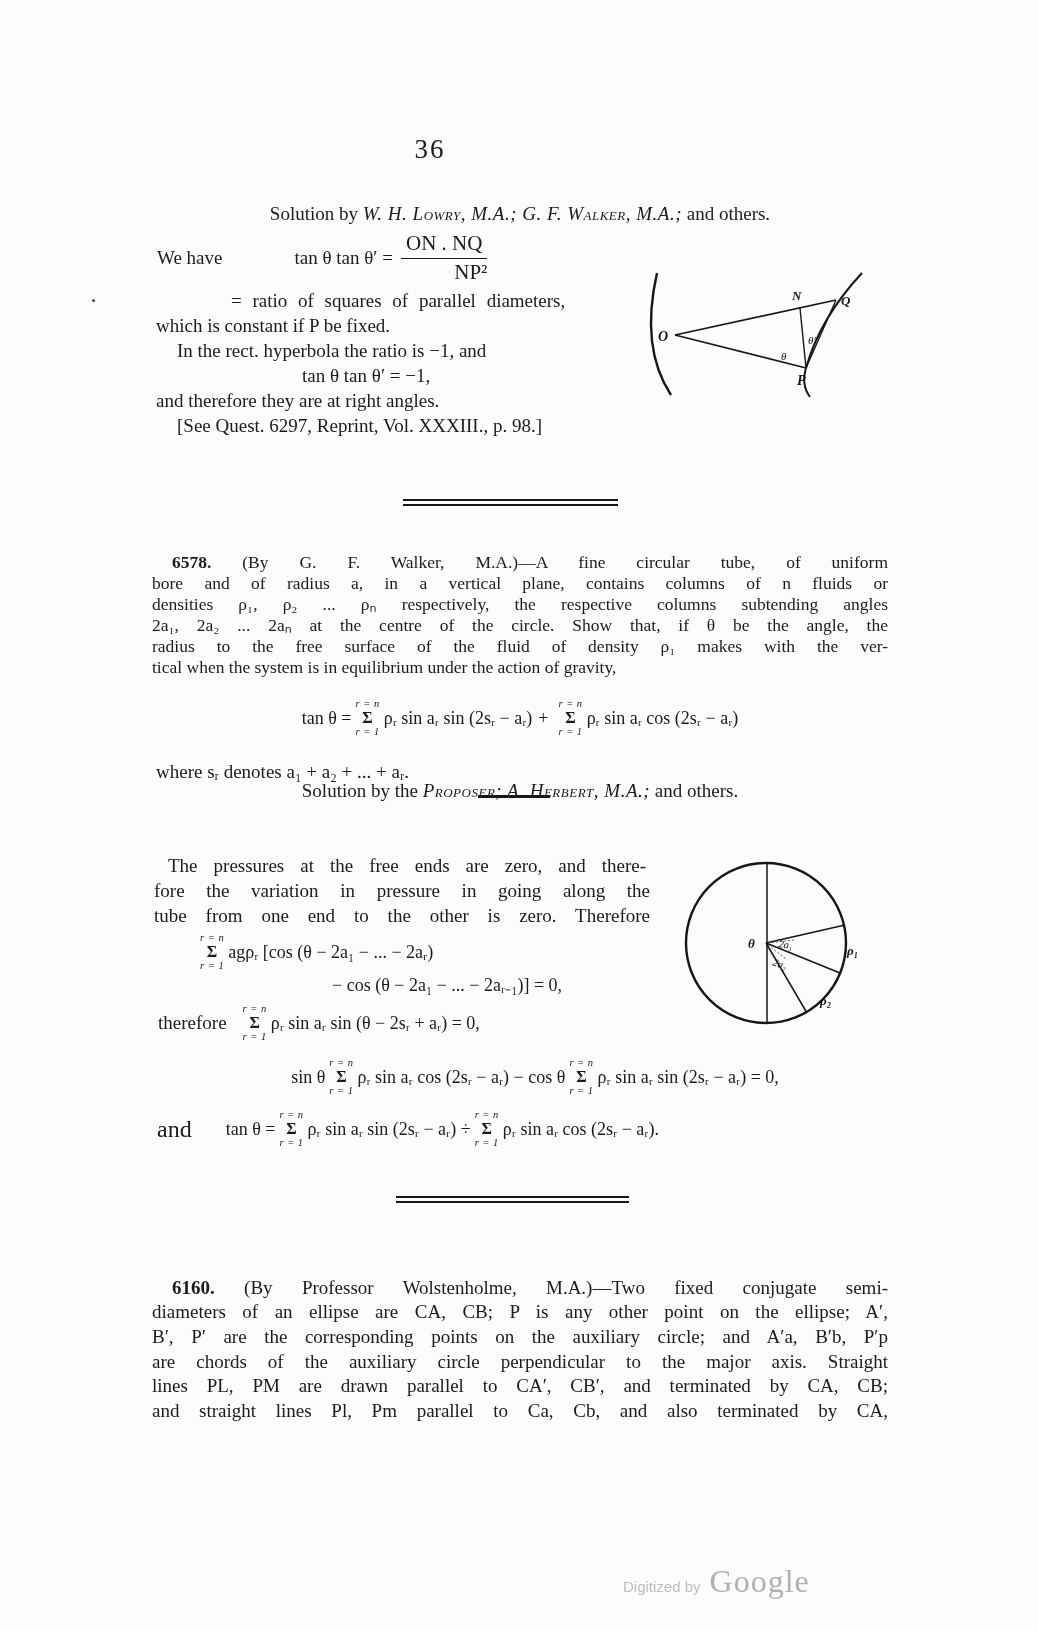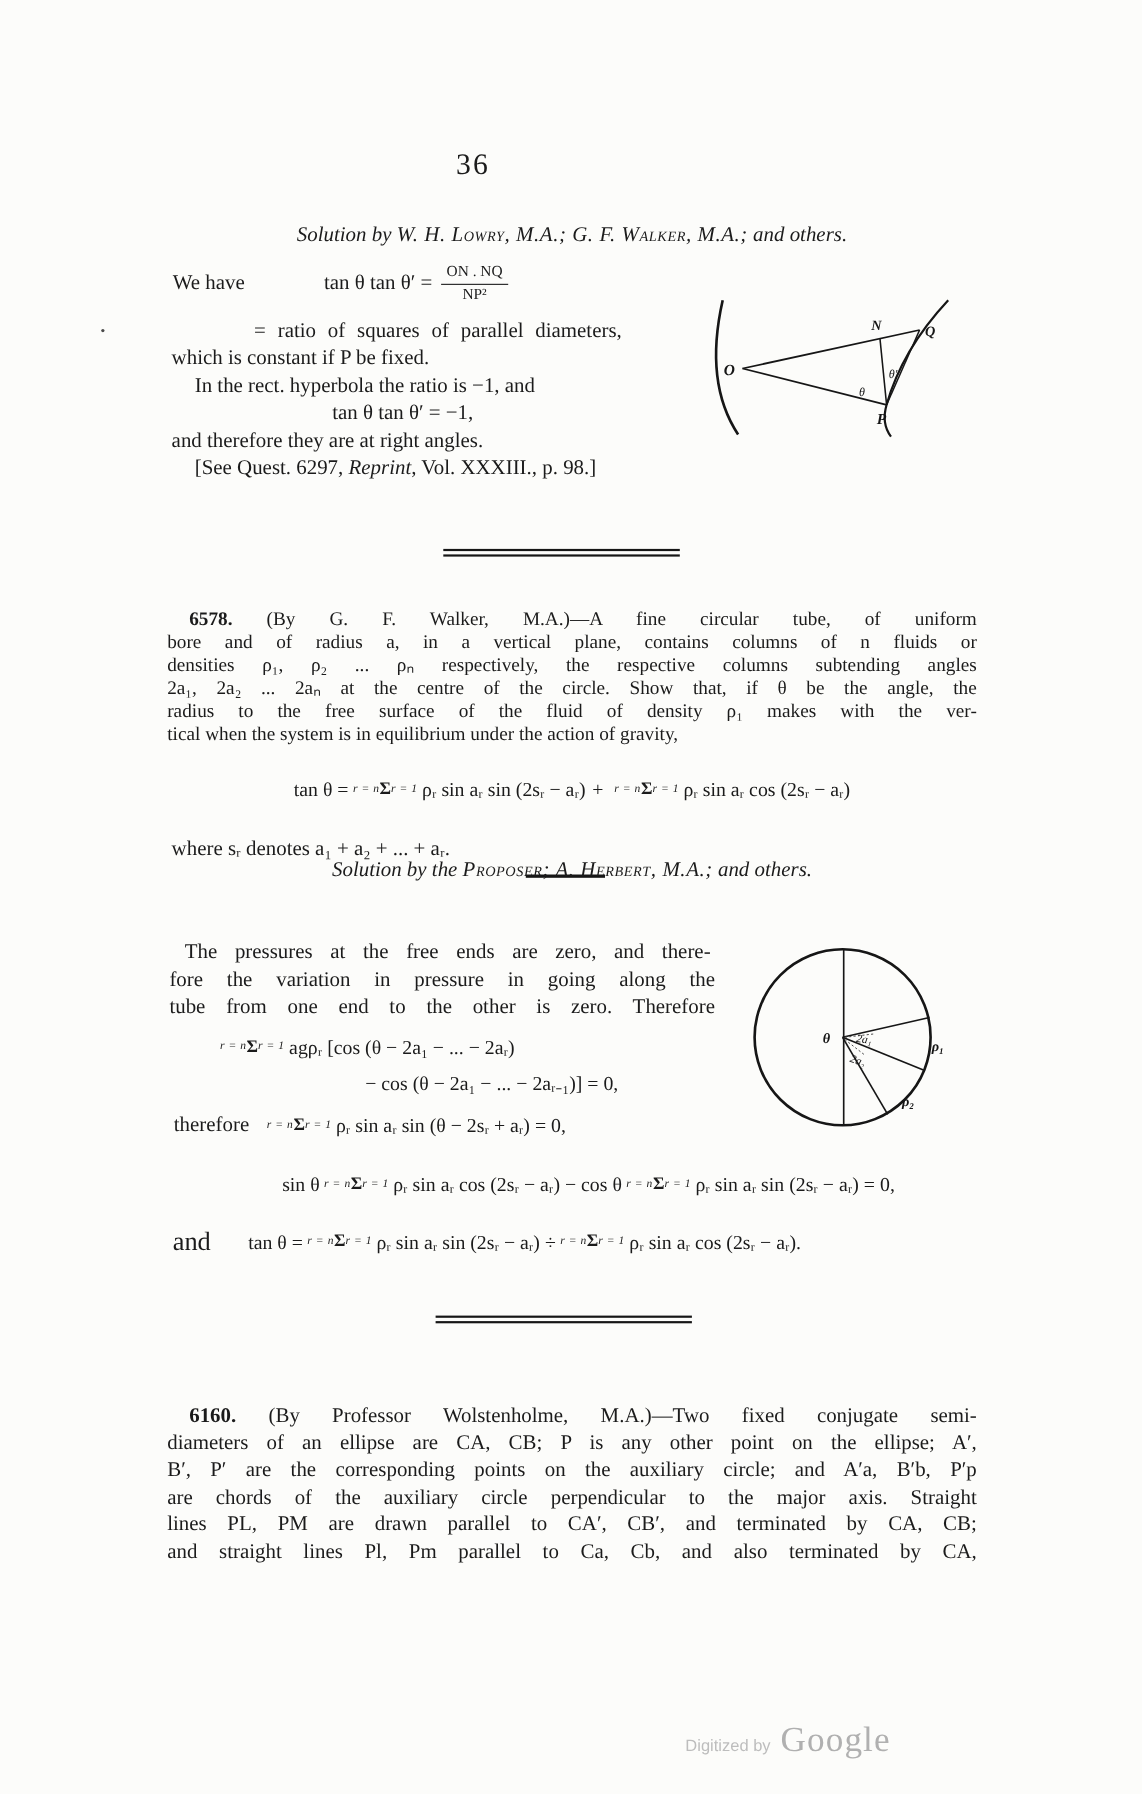--- a/index.html
+++ b/index.html
@@ -9,30 +9,30 @@
     background:#fcfcfa;
     font-family:"Liberation Serif", serif;
     color:#1b1b1b;
     overflow:hidden;
     margin:0 auto;
   }
   .abs{position:absolute;}
   .nowrap{white-space:nowrap;}
   .jline{text-align:justify;text-align-last:justify;}
   .sc{font-variant:small-caps;letter-spacing:0.5px;font-style:italic;}
-  .it{font-style:italic;}
+  .it{}
   .b{font-weight:bold;}
   .body19{font-size:19px;line-height:1.25;}
   .body18{font-size:17.5px;line-height:21px;}
   .body195{font-size:19px;line-height:24.6px;}
   .eqrow{display:flex;align-items:center;font-size:18px;white-space:nowrap;}
-  .sum{display:inline-flex;align-items:center;line-height:1;margin:0 4px;vertical-align:middle;text-align:right;}
+  .sum{display:inline-flex;flex-direction:column;align-items:center;line-height:1;margin:0 4px;vertical-align:middle;text-align:right;}
   .sum .lim{font-size:10.5px;font-style:italic;letter-spacing:0.5px;}
   .sum .sg{font-size:16px;font-weight:bold;padding:1px 0;}
-  .frac{display:inline-block;text-align:center;vertical-align:middle;font-size:14px;line-height:1.1;}
+  .frac{display:inline-block;text-align:right;vertical-align:middle;font-size:21px;line-height:1.1;}
   .frac .num{display:block;border-bottom:1.6px solid #1b1b1b;padding:0 5px 2px;}
   .frac .den{display:block;padding-top:2px;}
   .rule-double{border-top:2.2px solid #161616;border-bottom:2.2px solid #161616;height:3.2px;}
   .rule-single{background:#161616;height:2.6px;}
   .speck{width:3px;height:3px;border-radius:50%;background:#4a4a4a;}
   svg text{font-family:"Liberation Serif", serif;fill:#151515;}
   .wm{color:#bdbdbd;font-family:"Liberation Sans", sans-serif;font-size:15px;}
   .wm-brand{color:#b0b0b0;font-family:"Liberation Serif", serif;font-size:32px;letter-spacing:1px;}
 </style>
 </head>

